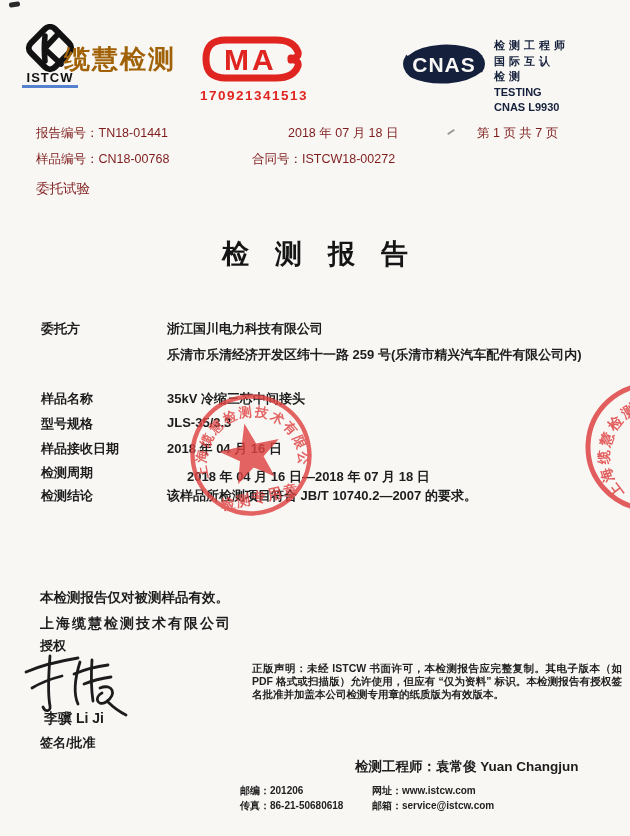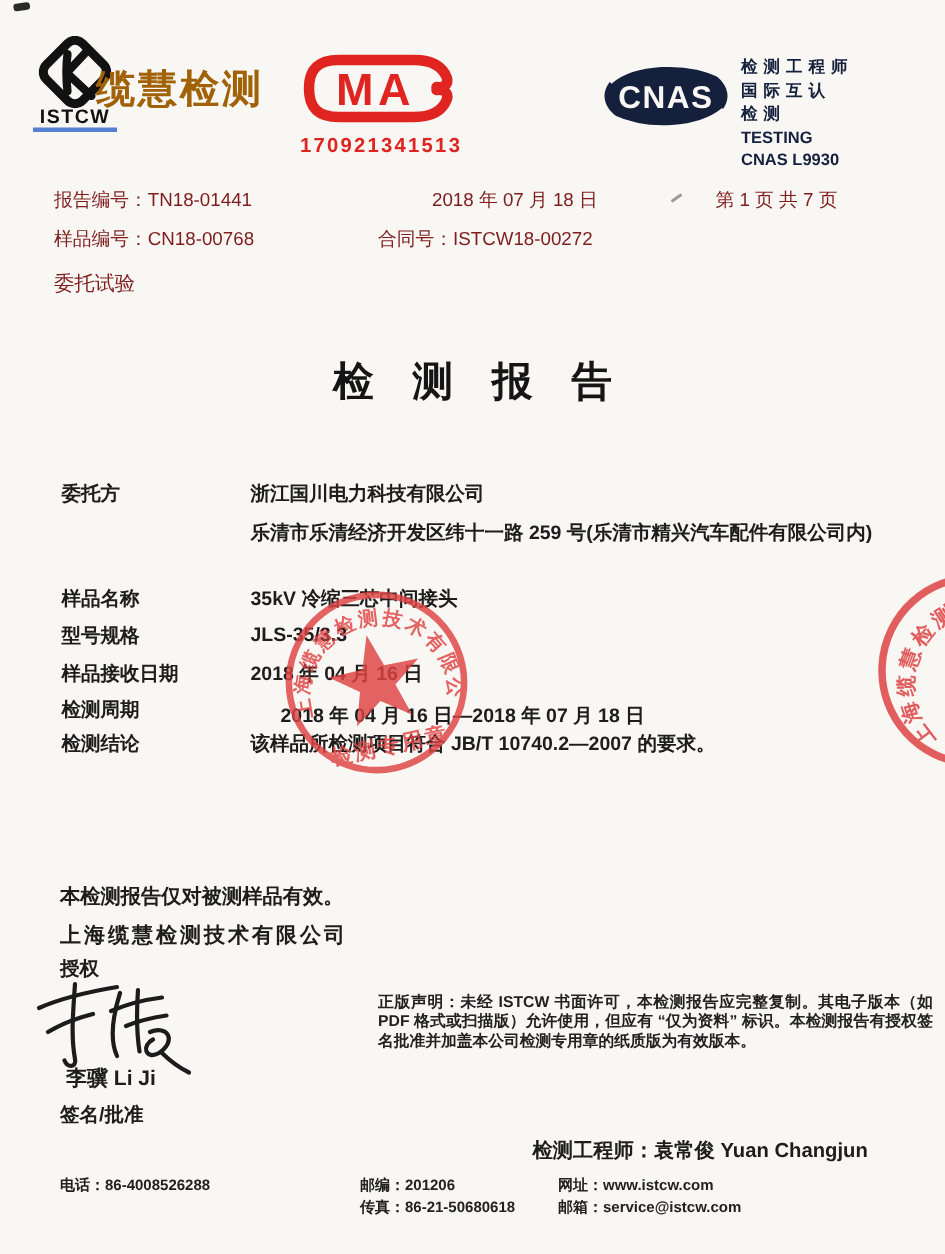--- a/index.html
+++ b/index.html
@@ -154,21 +154,20 @@
   </div>
 
   <div class="abs statement">正版声明：未经 ISTCW 书面许可，本检测报告应完整复制。其电子版本（如 PDF 格式或扫描版）允许使用，但应有 “仅为资料” 标识。本检测报告有授权签名批准并加盖本公司检测专用章的纸质版为有效版本。</div>
 
   <div class="abs b14" style="left:44px;top:710px;">李骥 Li Ji</div>
   <div class="abs b13" style="left:40px;top:734px;">签名/批准</div>
 
   <div class="abs b13" style="left:355px;top:758px;font-size:13.5px;">检测工程师：袁常俊 Yuan Changjun</div>
 
   <div class="abs footer-col" style="left:40px;top:784px;">
-    <div>电话：86-4008526288</div>
   </div>
   <div class="abs footer-col" style="left:240px;top:784px;">
     <div>邮编：201206</div>
     <div>传真：86-21-50680618</div>
   </div>
   <div class="abs footer-col" style="left:372px;top:784px;">
     <div>网址：www.istcw.com</div>
     <div>邮箱：service@istcw.com</div>
   </div>
 

